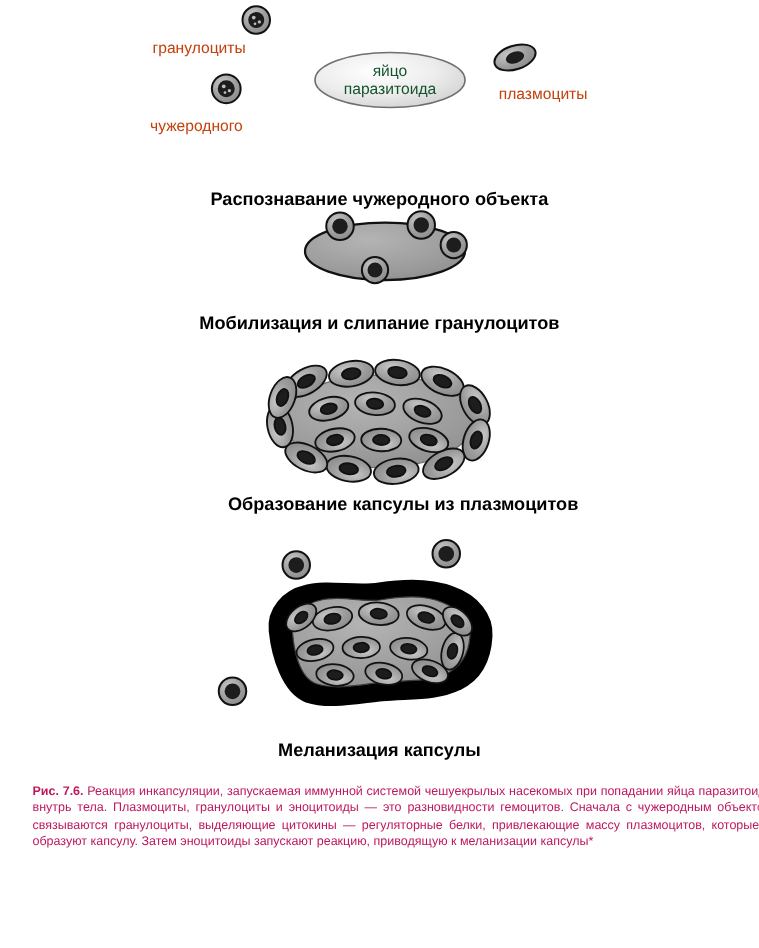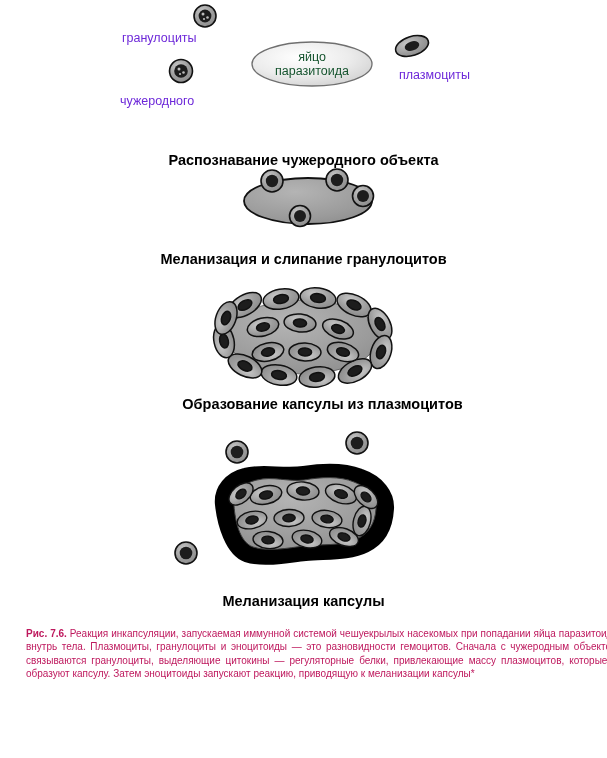--- a/index.html
+++ b/index.html
@@ -25,21 +25,21 @@
     font-weight: bold;
     font-size: 14.5px;
     color: #000;
     position: absolute;
     width: 100%;
     left: 0;
   }
   .tiny-label {
     position: absolute;
     font-size: 12.5px;
-    color: #6d28d9;
+    color: #c2410c;
     white-space: nowrap;
   }
   .egg-label {
     position: absolute;
     font-size: 12.5px;
     text-align: center;
     line-height: 1.15;
     color: #14532d;
     white-space: nowrap;
   }
@@ -296,20 +296,20 @@
   <div class="tiny-label" style="left:122px; top:31px;">гранулоциты</div>
   <div class="tiny-label" style="left:120px; top:94px;">чужеродного</div>
   <div class="tiny-label" style="left:399px; top:68px;">плазмоциты</div>
 
   <div class="egg-label" style="left:262px; top:50px; width:100px;">
     <div>яйцо</div>
     <div>паразитоида</div>
   </div>
 
   <div class="stage-label" style="top:132px;margin-top:20px;">Распознавание чужеродного объекта</div>
-  <div class="stage-label" style="top:251px;">Меланизация и слипание гранулоцитов</div>
+  <div class="stage-label" style="top:251px;">Мобилизация и слипание гранулоцитов</div>
   <div class="stage-label" style="top:396px;padding-left:19px;">Образование капсулы из плазмоцитов</div>
   <div class="stage-label" style="top:593px;">Меланизация капсулы</div>
 </div>
 
 <div class="caption">
   <b>Рис. 7.6.</b><span> Реакция инкапсуляции, запускаемая иммунной системой чешуекрылых насекомых при попадании яйца паразитоида внутрь тела. Плазмоциты, грану­лоциты и эноцитоиды — это разновидности гемоцитов. Сначала с чужеродным объектом связываются гранулоциты, выделяющие цитокины — регуляторные белки, привлекающие массу плазмоцитов, которые и образуют капсулу. Затем эноцитоиды запускают реакцию, приводящую к меланизации капсулы*</span>
 </div>
 
 </body></html>

